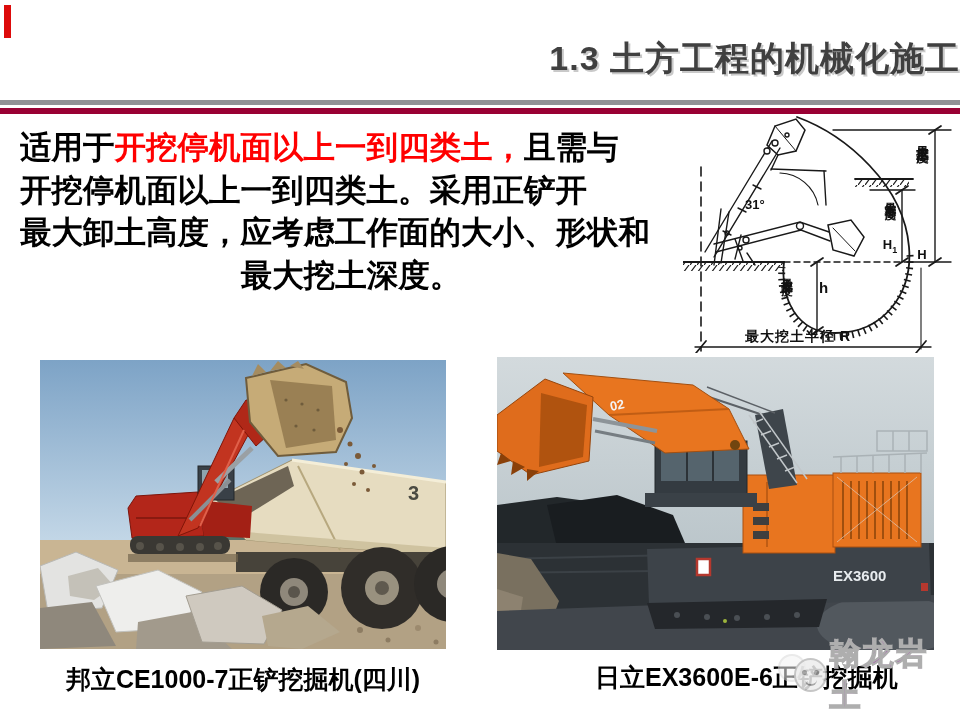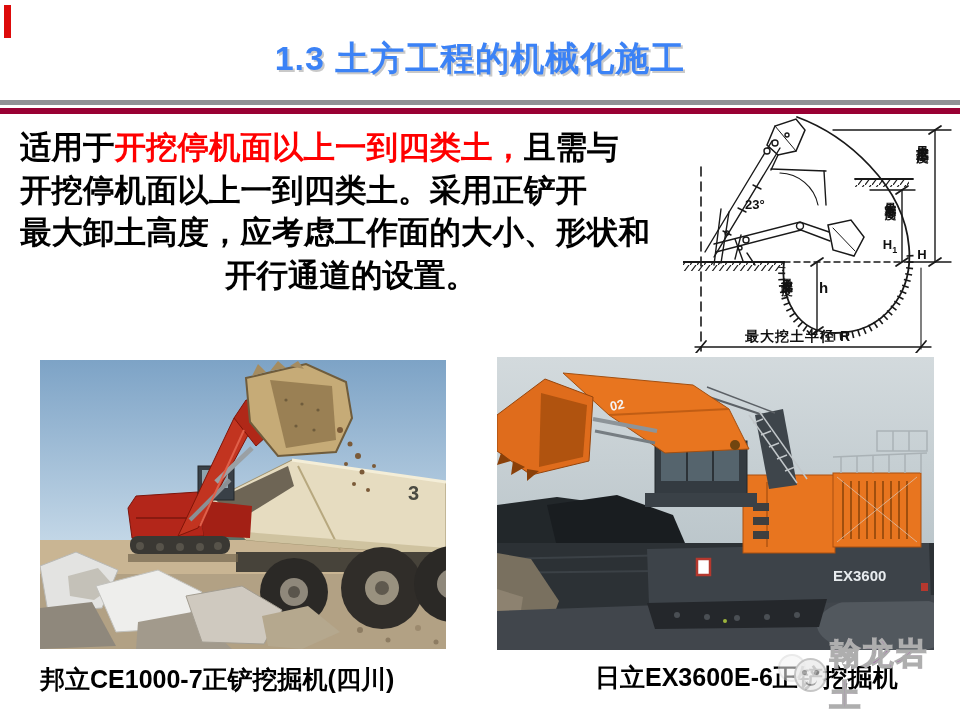--- a/index.html
+++ b/index.html
@@ -8,22 +8,22 @@
     background:#ffffff;
     font-family:"Liberation Sans","DejaVu Sans",sans-serif;
   }
   .abs{position:absolute;}
 
   
   .corner-mark{left:4px;top:5px;width:7px;height:33px;background:#dd0b0b;}
 
   
   .slide-title{
-    left:0;top:36px;width:960px;text-align:center;
-    font-size:34px;font-weight:bold;color:#3b82f6;letter-spacing:1px;
+    left:0;top:36px;width:960px;text-align:right;
+    font-size:34px;font-weight:bold;color:#404040;letter-spacing:1px;
     text-shadow:2px 2px 0 #c9c9c9;
   }
   .rule-gray{left:0;top:100px;width:960px;height:5px;background:#919195;}
   .rule-maroon{left:0;top:108px;width:960px;height:6px;background:#990033;}
 
   
   .body-text{
     left:20px;top:126px;width:662px;
     font-size:31.5px;line-height:42.5px;font-weight:bold;color:#000;
   }
@@ -52,21 +52,21 @@
 
   
   .photo{overflow:hidden;background:#dfe5e8;}
   .photo-left{left:40px;top:360px;width:406px;height:289px;}
   .photo-right{left:497px;top:357px;width:437px;height:293px;}
   .photo svg{display:block;}
   .photo text{font-family:"Liberation Sans","DejaVu Sans",sans-serif;font-weight:bold;}
 
   
   .caption{font-size:25px;font-weight:bold;color:#000;white-space:nowrap;text-align:right;}
-  .caption-left{left:40px;top:663px;width:406px;text-align:left;}
+  .caption-left{left:40px;top:663px;width:406px;text-align:center;}
   .caption-right{left:595px;top:661px;}
 
   
   .watermark{left:778px;top:652px;height:46px;display:flex;align-items:center;z-index:6;}
   .wm-ghost{width:24px;height:24px;border-radius:50%;background:#f4f4f4;border:2px solid #d9d9d9;opacity:.55;margin-right:-12px;transform:translateY(-7px);}
   .wm-face{position:relative;width:30px;height:30px;border-radius:50%;background:#ededed;border:2px solid #bdbdbd;opacity:.85;margin-right:2px;}
   .wm-face .eye{position:absolute;top:10px;width:5px;height:5px;border-radius:50%;background:#9a9a9a;}
   .wm-face .eye.l{left:6px;} .wm-face .eye.r{right:6px;}
   .wm-face .mouth{position:absolute;left:9px;top:18px;width:12px;height:6px;border-bottom:2px solid #9a9a9a;border-radius:0 0 10px 10px;}
   .wm-text{font-size:31px;font-weight:bold;color:#a21caf;-webkit-text-stroke:1.2px #aeaeae;letter-spacing:2px;}
@@ -84,21 +84,21 @@
   <div class="body-line">
     <span class="seg-black">适用于</span><span class="seg-red">开挖停机面以上一到四类土，</span><span class="seg-black">且需与</span>
   </div>
   <div class="body-line">
     <span class="seg-black">开挖停机面以上一到四类土。采用正铲开</span>
   </div>
   <div class="body-line">
     <span class="seg-black">最大卸土高度，应考虑工作面的大小、形状和</span>
   </div>
   <div class="body-line center">
-    <span class="seg-black">开行通道的设置。</span>
+    <span class="seg-black">最大挖土深度。</span>
   </div>
 </div>
 
 <div class="abs diagram">
   <svg width="272" height="240" viewBox="0 0 272 240">
     <defs>
       <pattern id="hatch" width="7" height="8" patternUnits="userSpaceOnUse">
         <line x1="0" y1="8" x2="6" y2="0" stroke="#191919" stroke-width="1.2"></line>
       </pattern>
     </defs>
@@ -164,21 +164,21 @@
 
       <line x1="38" y1="96" x2="31" y2="152"></line>
       <line x1="46" y1="99" x2="38" y2="150"></line>
       <line x1="52" y1="126" x2="60" y2="148"></line>
       <line x1="58" y1="122" x2="52" y2="146"></line>
       <line x1="64" y1="140" x2="72" y2="152"></line>
       <circle cx="44" cy="120" r="2"></circle>
       <circle cx="57" cy="135" r="2"></circle>
     </g>
   </svg>
-  <div class="dlabel lbl-45">23°</div>
+  <div class="dlabel lbl-45">31°</div>
   <div class="dlabel lbl-H">
     <span class="vert">最大挖土高度</span>
     <span class="sym">H</span>
   </div>
   <div class="dlabel lbl-H1">
     <span class="vert">最大卸土高度</span>
     <span class="sym"><span>H</span><sub>1</sub></span>
   </div>
   <div class="dlabel lbl-depth">
     <span class="vert">最大挖土深度</span>

